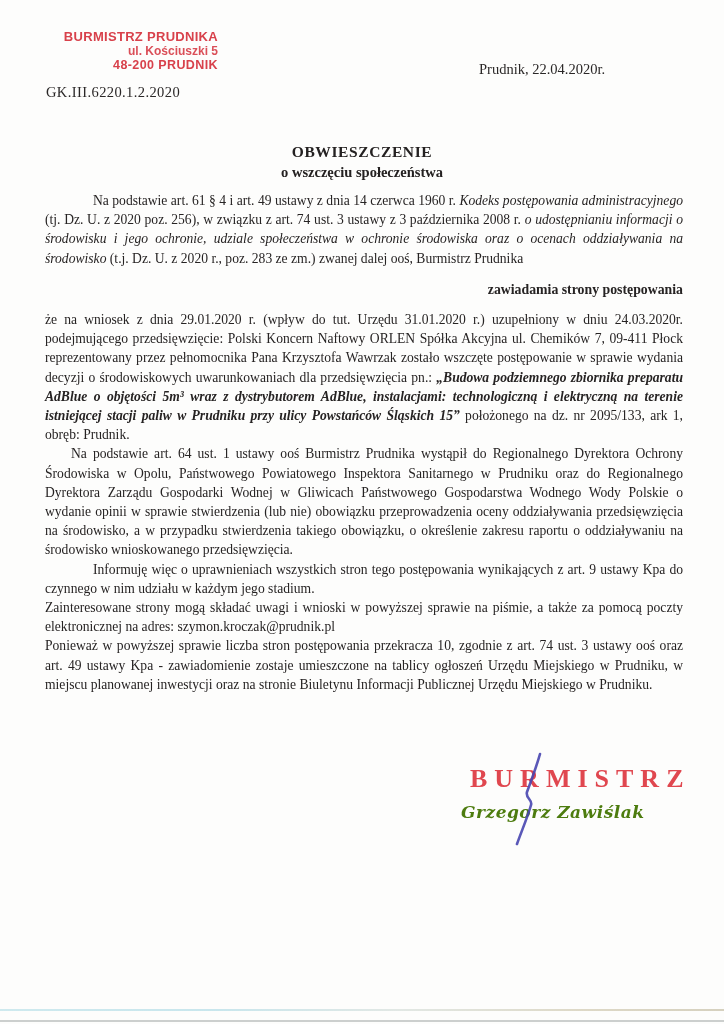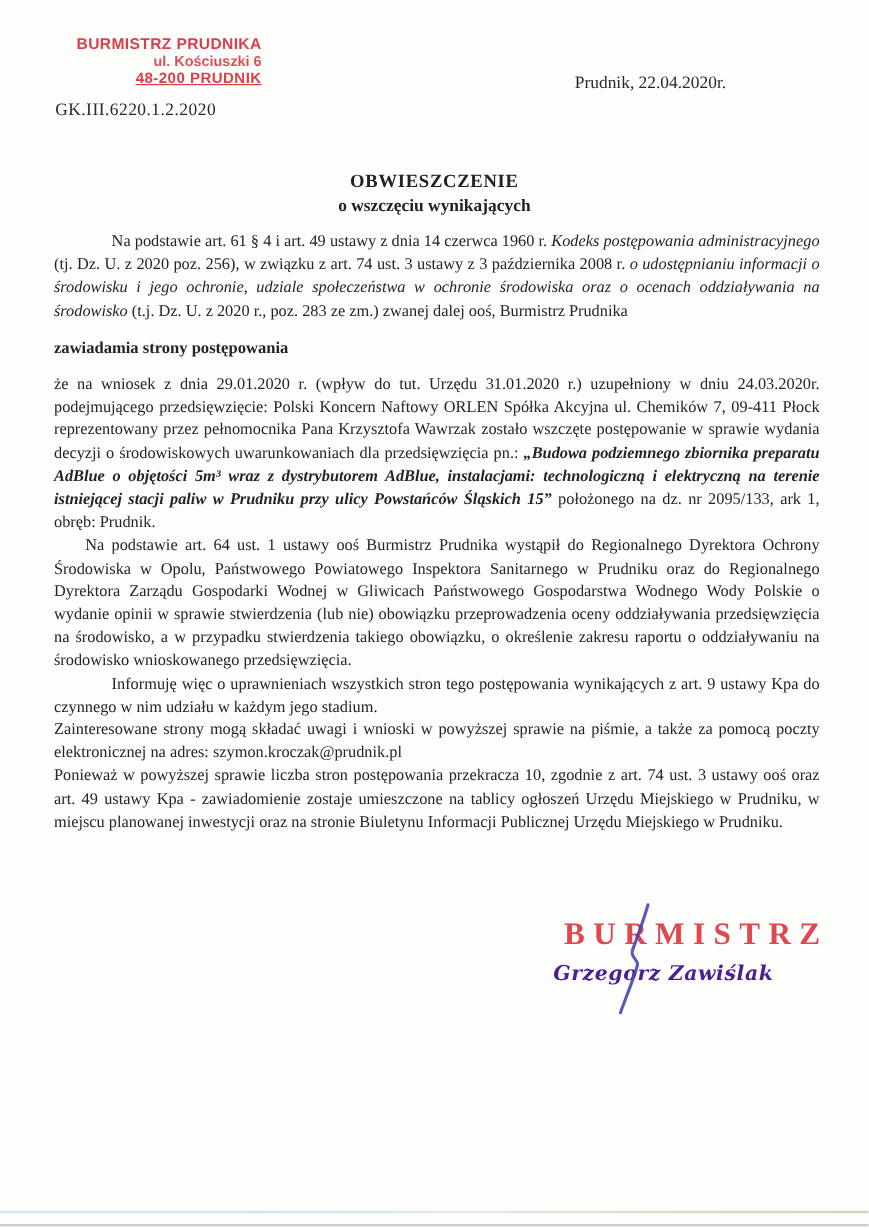--- a/index.html
+++ b/index.html
@@ -14,21 +14,21 @@
   
   .sender-stamp{
     position:absolute;left:38px;top:30px;width:180px;
     text-align:right;
     color:#d8414b;
     font-family:"Liberation Sans", sans-serif;
     line-height:14px;
   }
   .sender-stamp .l1{font-weight:bold;font-size:13px;letter-spacing:0.3px;}
   .sender-stamp .l2{font-size:12px;font-weight:bold;opacity:.92;}
-  .sender-stamp .l3{font-weight:bold;font-size:12.5px;letter-spacing:0.4px;text-decoration:underline;}
+  .sender-stamp .l3{font-weight:bold;font-size:12.5px;letter-spacing:0.4px;}
   .ref-number{
     position:absolute;left:46px;top:84px;
     font-size:14.5px;color:#2a2727;letter-spacing:0.4px;text-align:right;
   }
   .place-date{
     position:absolute;left:479px;top:61px;
     font-size:14.5px;color:#2a2727;
   }
   
   .title-block{position:absolute;left:0;top:143px;width:724px;text-align:center;line-height:18px;}
@@ -38,35 +38,35 @@
   .body{
     position:absolute;left:45px;top:191px;width:638px;
     font-size:13.6px;line-height:19.2px;
     text-align:justify;
     color:#262323;
   }
   .para{margin:0;}
   .indent-lg{text-indent:48px;}
   .indent-sm{text-indent:26px;}
   .center-heading{
-    text-align:left;font-weight:bold;font-size:13.8px;
+    text-align:right;font-weight:bold;font-size:13.8px;
     margin:12px 0 11px 0;text-indent:0;
   }
   .bi{font-weight:bold;font-style:italic;}
   em{font-style:italic;}
   
   .sig-stamp{
     position:absolute;left:470px;top:764px;
     color:#e0474f;
     font-weight:bold;font-size:26px;letter-spacing:7px;
     font-family:"Liberation Serif", serif;
   }
   .sig-name{
     position:absolute;left:461px;top:802px;
-    color:#4c1d95;
+    color:#4d7c0f;
     font-style:italic;font-weight:bold;font-size:17px;
     font-family:"DejaVu Serif", serif;
     letter-spacing:0.5px;
   }
   .pen-signature{position:absolute;left:500px;top:750px;width:70px;height:98px;}
   
   .scan-line-a{
     position:absolute;left:0;top:1009px;width:724px;height:2px;
     background:linear-gradient(90deg,#c6e6ec 0%,#bfe2ea 30%,#dde4e0 55%,#d8d2bd 80%,#cfc9b4 100%);
     opacity:.85;
@@ -76,31 +76,31 @@
     background:#b7baba;opacity:.7;
   }
 </style>
 </head>
 <body>
 
 <div class="page">
 
   <div class="sender-stamp">
     <div class="l1">BURMISTRZ PRUDNIKA</div>
-    <div class="l2">ul. Kościuszki 6</div>
+    <div class="l2">ul. Kościuszki 5</div>
     <div class="l3">48-200 PRUDNIK</div>
   </div>
 
   <div class="ref-number">GK.III.6220.1.2.2020</div>
 
   <div class="place-date">Prudnik, 22.04.2020r.</div>
 
   <div class="title-block">
     <div class="doc-title">OBWIESZCZENIE</div>
-    <div class="doc-subtitle">o wszczęciu wynikających</div>
+    <div class="doc-subtitle">o wszczęciu społeczeństwa</div>
   </div>
 
   <div class="body">
 
     <p class="para indent-lg"><span>Na podstawie art. 61 § 4 i art. 49 ustawy z dnia 14 czerwca 1960 r. </span><em>Kodeks postępowania administracyjnego</em><span> (tj. Dz. U. z 2020 poz. 256), w związku z art. 74 ust. 3 ustawy z 3 października 2008 r. </span><em>o udostępnianiu informacji o środowisku i jego ochronie, udziale społeczeństwa w ochronie środowiska oraz o ocenach oddziaływania na środowisko</em><span> (t.j. Dz. U. z 2020 r., poz. 283 ze zm.) zwanej dalej ooś, Burmistrz Prudnika</span></p>
 
     <p class="para center-heading">zawiadamia strony postępowania</p>
 
     <p class="para"><span>że na wniosek z dnia 29.01.2020 r. (wpływ do tut. Urzędu 31.01.2020 r.) uzupełniony w dniu 24.03.2020r. podejmującego przedsięwzięcie: Polski Koncern Naftowy ORLEN Spółka Akcyjna ul. Chemików 7, 09-411 Płock reprezentowany przez pełnomocnika Pana Krzysztofa Wawrzak zostało wszczęte postępowanie w sprawie wydania decyzji o środowiskowych uwarunkowaniach dla przedsięwzięcia pn.: </span><span class="bi">„Budowa podziemnego zbiornika preparatu AdBlue o objętości 5m³ wraz z dystrybutorem AdBlue, instalacjami: technologiczną i elektryczną na terenie istniejącej stacji paliw w Prudniku przy ulicy Powstańców Śląskich 15”</span><span> położonego na dz. nr 2095/133, ark 1, obręb: Prudnik.</span></p>
 

